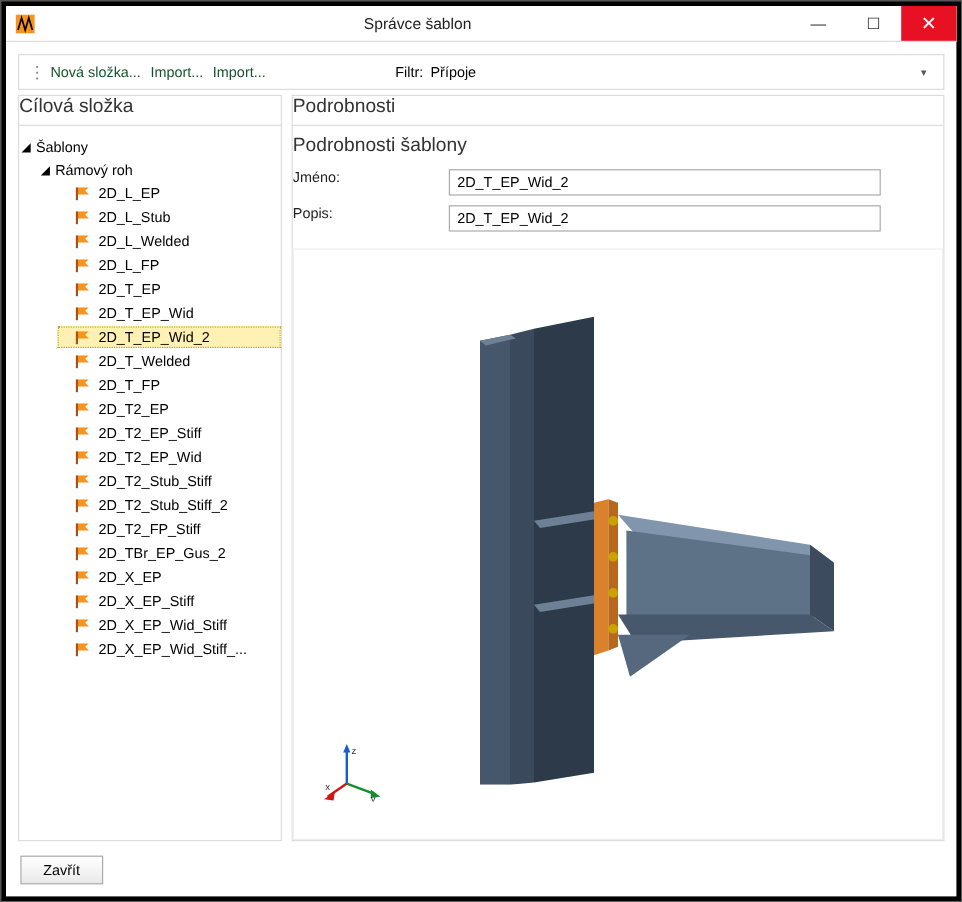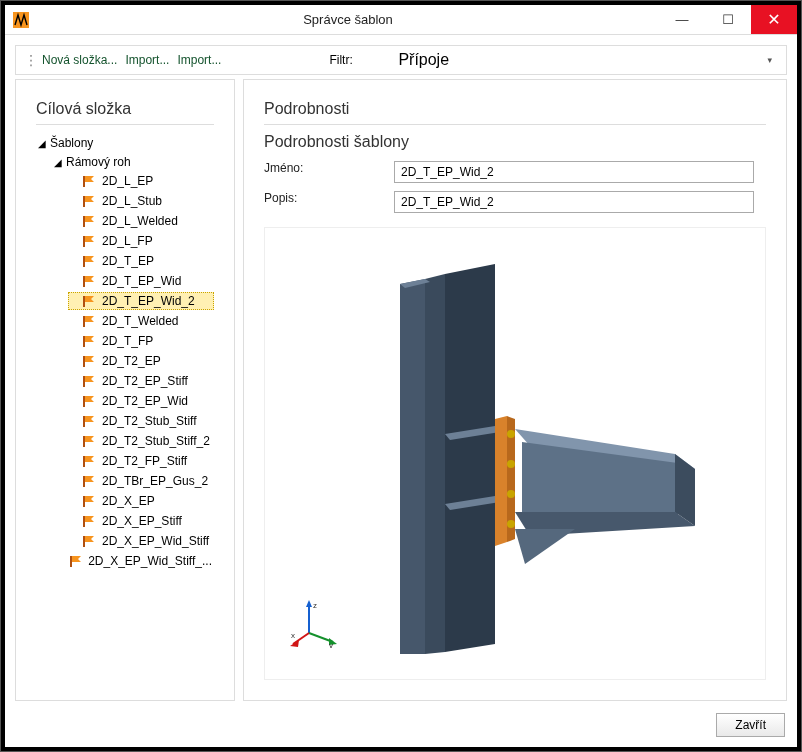--- a/index.html
+++ b/index.html
@@ -53,37 +53,36 @@
       align-items: center;
       padding: 0 8px;
       border: 1px solid #ddd;
       margin: 10px 10px 4px 10px;
     }
     .toolbar .dots { color: #888; margin-right: 4px; font-size: 14px; }
     .toolbar .tb-item { margin-right: 8px; color: #14532d; cursor: default; }
     .toolbar .filter-label { margin-left: 100px; margin-right: 6px; }
     .toolbar .filter-select {
       border: none;
-      font-size: 16px;
+      font-size: 12px;
       width: 130px;
       outline: none;
       background: transparent;
-      text-align: center;
     }
     .toolbar .filter-arrow { color: #555; font-size: 9px; margin-left: auto; margin-right: 6px; }
     .content {
       flex: 1;
       display: flex;
       padding: 0 10px 6px 10px;
       gap: 8px;
       min-height: 0;
     }
     .left-panel, .right-panel {
       border: 1px solid #ddd;
-      padding: 20px;
+      padding: 0;
       display: flex;
       flex-direction: column;
       min-height: 0;
     }
     .left-panel { width: 220px; }
     .right-panel { flex: 1; }
     .panel-header {
       font-size: 16px;
       color: #333;
       padding-bottom: 6px;
@@ -150,21 +149,21 @@
       border: 1px solid #eee;
       margin-top: 6px;
     }
     .axis-gizmo {
       position: absolute;
       left: 24px;
       bottom: 28px;
     }
     .footer {
       display: flex;
-      justify-content: flex-end;
+      justify-content: flex-start;
       padding: 6px 12px 10px 12px;
     }
     .btn {
       border: 1px solid #aaa;
       background: linear-gradient(#fff,#e9e9e9);
       padding: 4px 18px;
       font-size: 12px;
       cursor: default;
     }
   </style>

